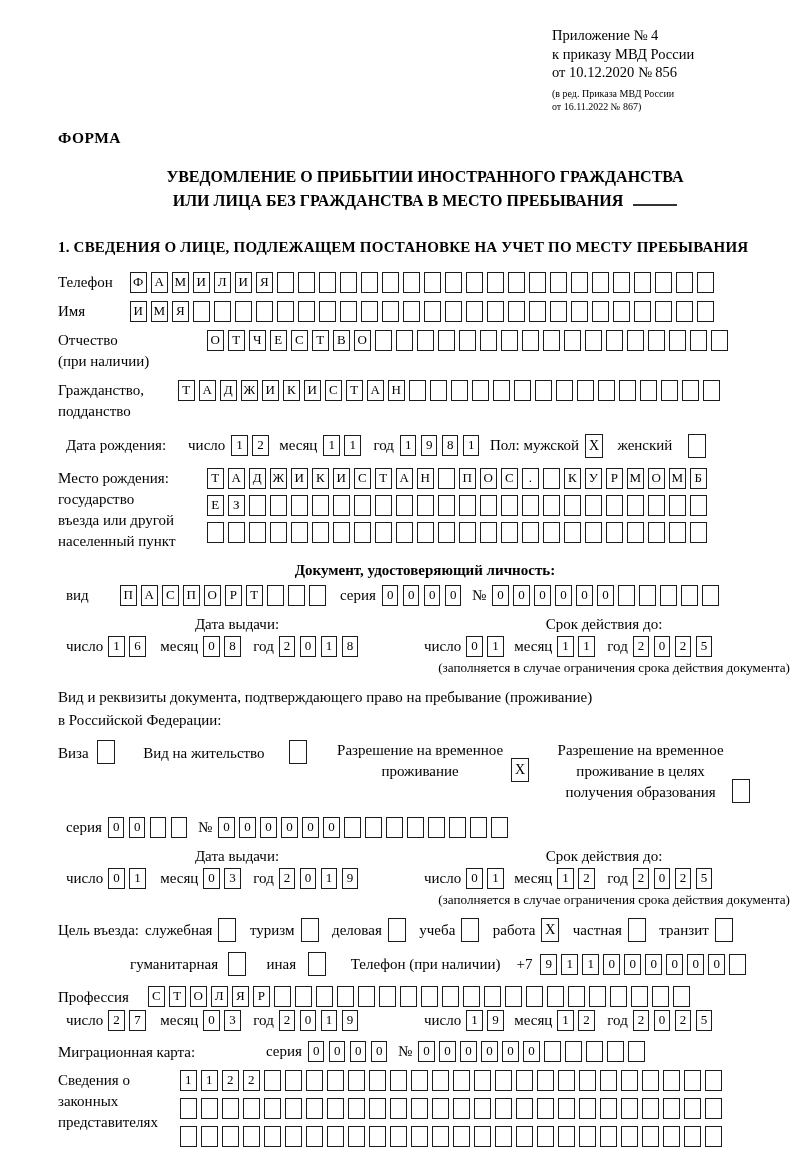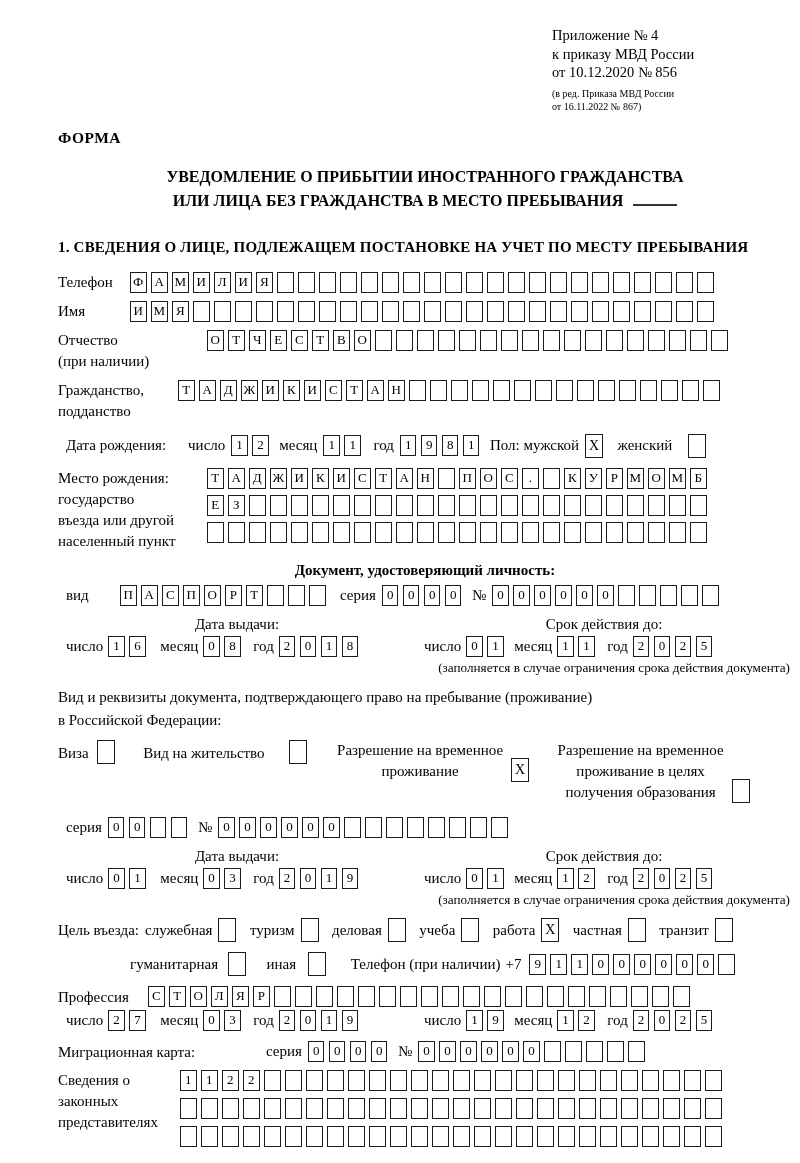--- a/index.html
+++ b/index.html
@@ -592,21 +592,21 @@
       <span class="boxes checkbox">
           <span class="box"></span>
         </span>
     </span>
     <span class="p-item" style="margin-right:20px;">
       <span class="p-name" style="margin-right:12px;">иная</span>
       <span class="boxes checkbox">
           <span class="box"></span>
         </span>
     </span>
-    <span class="p-name" style="margin-right:5px;text-align:right;">Телефон (при наличии)</span>
+    <span class="p-name" style="margin-right:16px;text-align:right;">Телефон (при наличии)</span>
     <span style="margin-right:8px;">+7</span>
     <span class="boxes">
         <span class="box">9</span>
         <span class="box">1</span>
         <span class="box">1</span>
         <span class="box">0</span>
         <span class="box">0</span>
         <span class="box">0</span>
         <span class="box">0</span>
         <span class="box">0</span>

